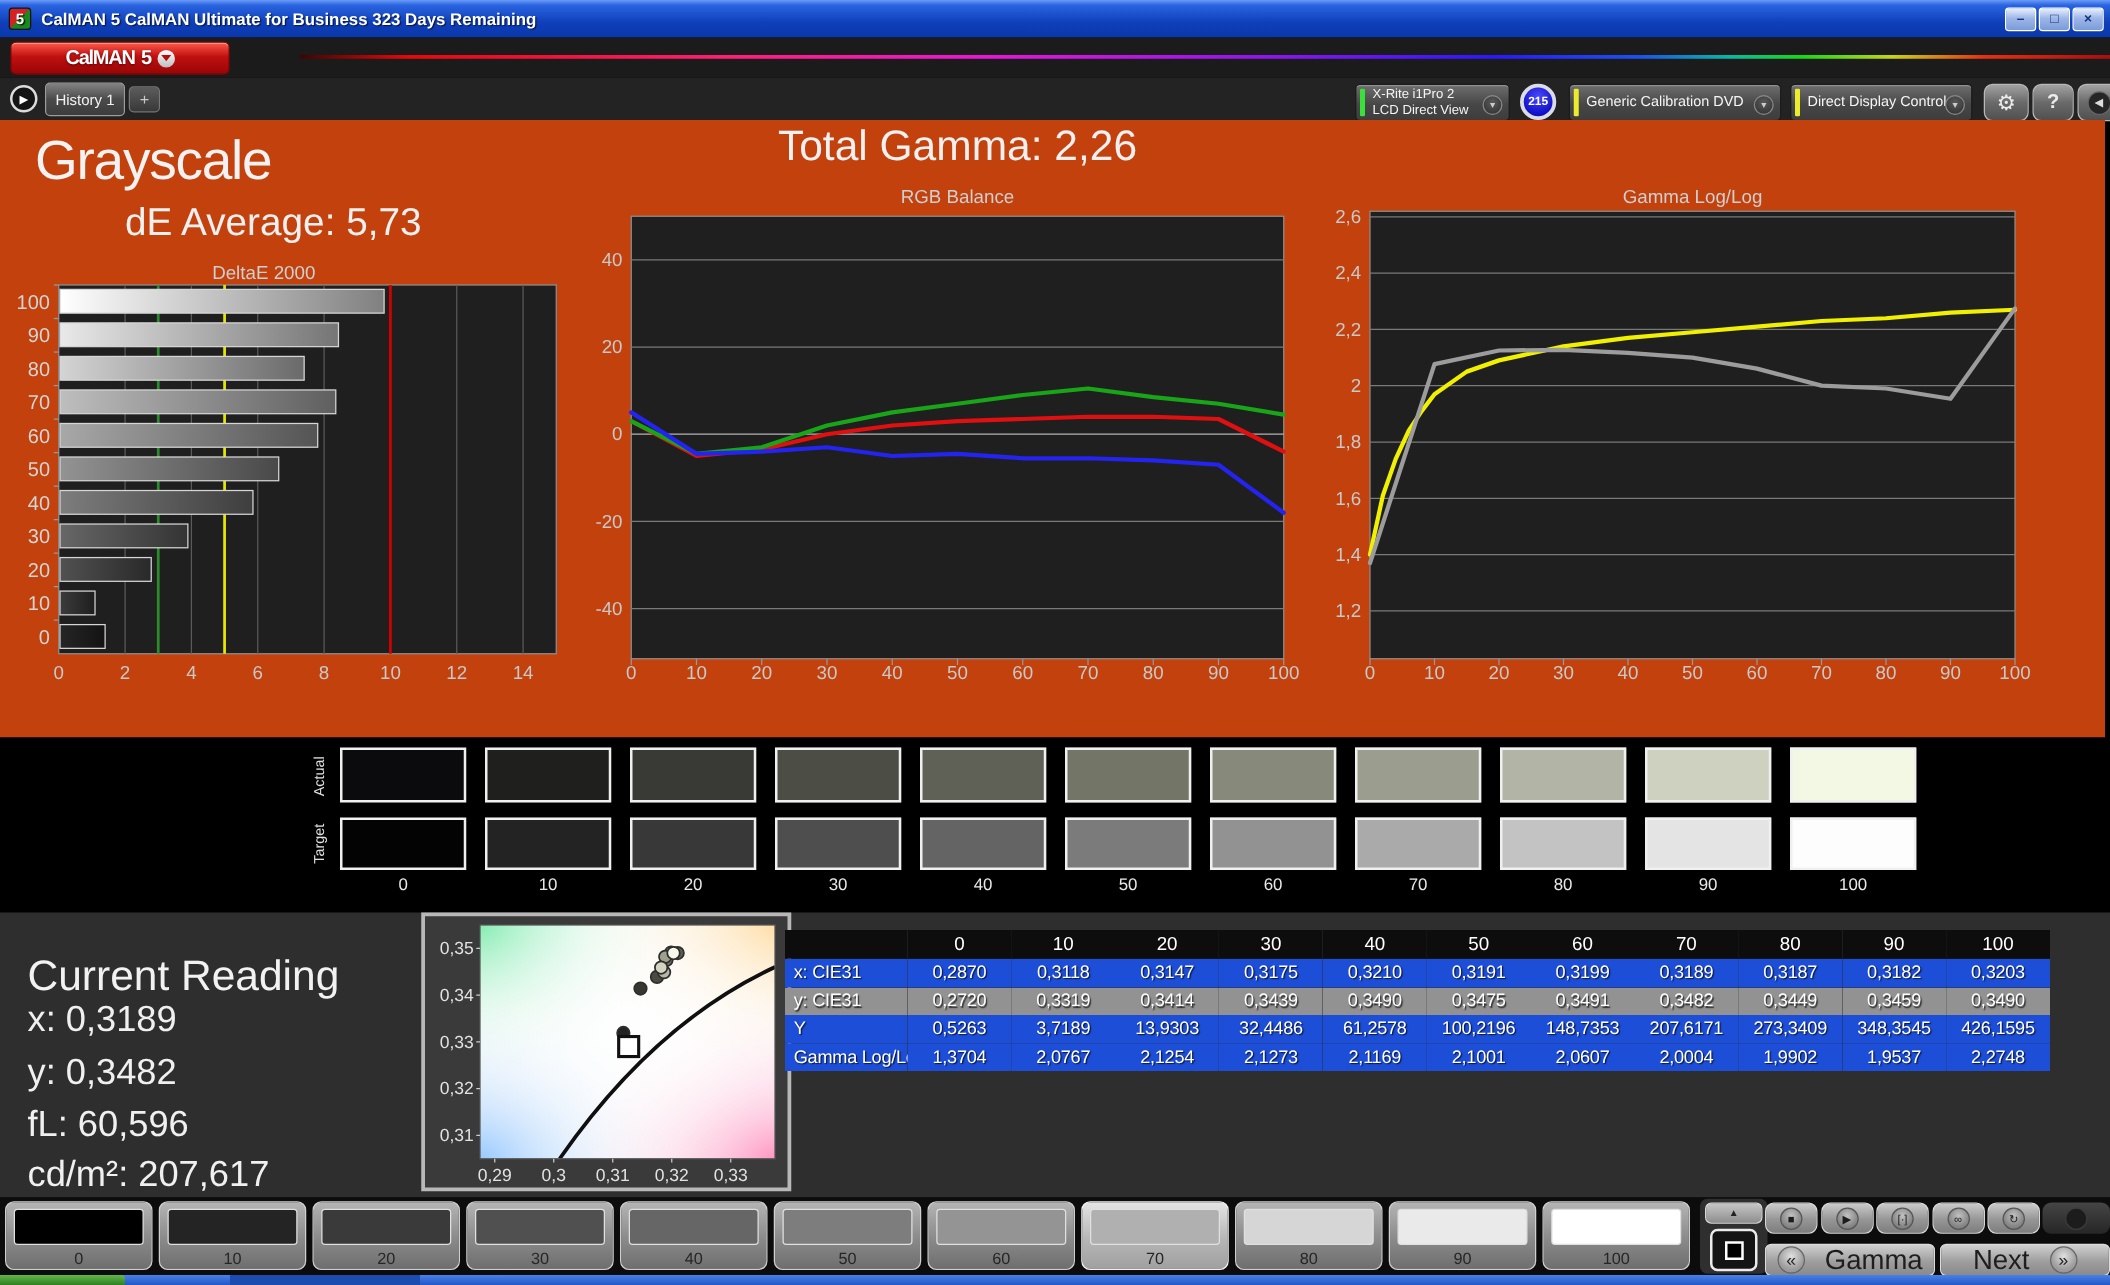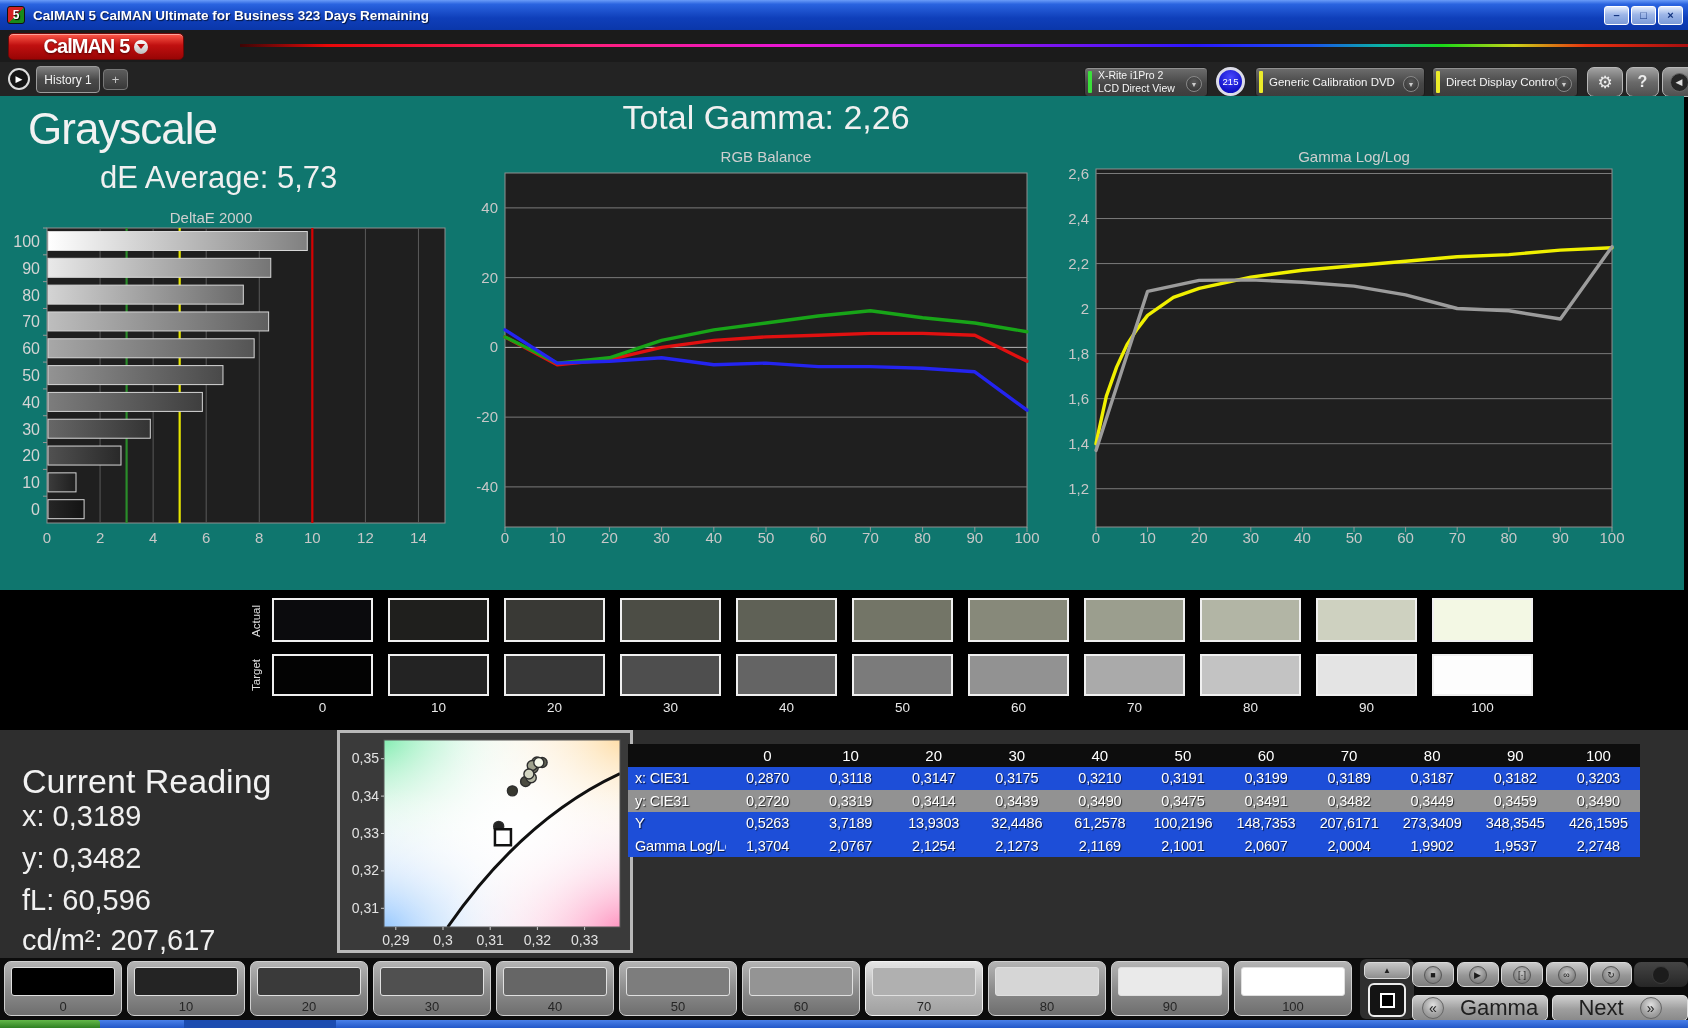--- a/index.html
+++ b/index.html
@@ -10,49 +10,49 @@
 
 .titlebar{position:absolute;left:0;top:0;width:1688px;height:30px;background:linear-gradient(180deg,#6a9cf8 0%,#2a64e0 14%,#0f3fba 60%,#0a37aa 100%);display:flex;align-items:center}
 .app-icon{width:18px;height:18px;margin-left:7px;border-radius:3px;border:1px solid #111;background:linear-gradient(135deg,#d42222 0 50%,#1a8a1a 50% 100%);color:#fff;font-size:12px;font-weight:bold;display:flex;align-items:center;justify-content:center;text-shadow:1px 1px 1px #000}
 .title-text{color:#fff;font-weight:bold;font-size:13.5px;margin-left:8px;text-shadow:1px 1px 1px rgba(0,0,0,.65)}
 .win-btns{margin-left:auto;margin-right:5px;display:flex;gap:2px}
 .win-btn{width:25px;height:19px;border-radius:3px;background:linear-gradient(#e6eefc,#9db6e8 45%,#7b9bd8);border:1px solid #fff;color:#12337e;font-size:11px;font-weight:bold;display:flex;align-items:center;justify-content:center}
 
 
 .logobar{position:absolute;left:0;top:30px;width:1688px;height:32px;background:#1b1b1b}
 .logo{position:absolute;left:8px;top:3px;width:176px;height:27px;border-radius:5px;background:linear-gradient(#ff5a4a,#c01010 45%,#990505);border:1px solid #6e0808;box-shadow:inset 0 1px 0 rgba(255,255,255,.45);display:flex;align-items:center;justify-content:center;gap:5px}
-.logo-text,.logo-num{color:#fff;font-size:20px;font-weight:bold;letter-spacing:-1px;text-shadow:0 1px 2px rgba(0,0,0,.5)}
+.logo-text,.logo-num{color:#fff;font-size:16px;font-weight:bold;letter-spacing:-1px;text-shadow:0 1px 2px rgba(0,0,0,.5)}
 .logo-dd{width:14px;height:14px;border-radius:50%;background:linear-gradient(#ffffff,#bdbdbd);display:flex;align-items:center;justify-content:center}
 .logo-dd .dd-arrow{width:0;height:0;border-left:4px solid transparent;border-right:4px solid transparent;border-top:5px solid #b50d0d}
 .rainbow{position:absolute;left:240px;top:14px;right:0;height:3px;background:linear-gradient(90deg,#3c0505 0%,#e80808 6%,#ff1f7a 24%,#e816d8 38%,#8c14ee 54%,#2a18ff 66%,#1a52f0 74%,#0ab8a0 79%,#18d818 83%,#c8d418 88%,#e83010 93%,#a80f0f 100%)}
 
 
 .tabrow{position:absolute;left:0;top:62px;width:1688px;height:34px;background:#232323}
 .nav-circle{position:absolute;left:8px;top:6px;width:22px;height:22px;border-radius:50%;background:#141414;border:2px solid #dcdcdc;color:#fff;font-size:9px;display:flex;align-items:center;justify-content:center}
 .tab{position:absolute;left:36px;top:4px;width:64px;height:27px;background:linear-gradient(#818181,#4a4a4a 50%,#3c3c3c);border:1px solid #9c9c9c;border-radius:4px;color:#f2f2f2;font-size:12px;display:flex;align-items:center;justify-content:center}
 .tab-add{position:absolute;left:103px;top:7px;width:25px;height:21px;background:linear-gradient(#5c5c5c,#383838);border:1px solid #777;border-radius:4px;color:#c8c8c8;font-size:13px;display:flex;align-items:center;justify-content:center}
 .dd{position:absolute;top:5px;height:30px;background:linear-gradient(#6e6e6e,#474747 55%,#3d3d3d);border:1px solid #1c1c1c;border-radius:4px;box-shadow:inset 0 1px 0 rgba(255,255,255,.25);display:flex;align-items:center;color:#f5f5f5}
 .dd .accent{position:absolute;left:3px;top:3px;bottom:3px;width:4px;border-radius:1px}
 .accent-green{background:#3be03b}
 .accent-yellow{background:#ecec2a}
 .dd1{left:1084px;width:124px}
 .dd-lines{margin-left:13px;display:flex;flex-direction:column;font-size:10.5px;line-height:1.25}
 .dd2{left:1255px;width:170px;font-size:11.5px}
 .dd3{left:1432px;width:146px;font-size:11.5px}
 .dd-label{margin-left:13px}
 .chev{position:absolute;right:5px;bottom:4px;width:16px;height:16px;border-radius:50%;background:radial-gradient(circle at 50% 35%,#5a5a5a,#2e2e2e);border:1px solid #888;color:#ccc;font-size:7px;display:flex;align-items:center;justify-content:center}
-.badge{position:absolute;left:1216px;top:5px;width:29px;height:29px;border-radius:50%;background:radial-gradient(circle at 50% 32%,#4848ff,#1212c8 70%,#0a0aa8);border:3px solid #dcdce8;color:#fff;font-size:9.5px;font-weight:normal;display:flex;align-items:center;justify-content:center}
+.badge{position:absolute;left:1216px;top:5px;width:29px;height:29px;border-radius:50%;background:radial-gradient(circle at 50% 32%,#4848ff,#1212c8 70%,#0a0aa8);border:3px solid #dcdce8;color:#fff;font-size:9.5px;font-weight:bold;display:flex;align-items:center;justify-content:center}
 .tool-btn{position:absolute;top:5px;height:30px;border-radius:7px;background:linear-gradient(#a2a2a2,#6a6a6a 50%,#505050);border:1px solid #b8b8b8;color:#ececec;display:flex;align-items:center;justify-content:center}
 .tool-gear{left:1587px;width:36px;font-size:17px}
 .tool-help{left:1626px;width:33px;font-size:16px;font-weight:bold}
 .tool-collapse{left:1662px;width:34px}
 .tool-collapse .circ{width:19px;height:19px;border-radius:50%;background:#262626;border:1px solid #666;color:#ddd;font-size:9px;display:flex;align-items:center;justify-content:center}
 
 
-.main{position:absolute;left:0;top:96px;width:1684px;height:494px;background:#0f766e}
+.main{position:absolute;left:0;top:96px;width:1684px;height:494px;background:#c2410c}
 .h-grayscale{position:absolute;left:28px;top:8px;font-size:44px;color:#f2f2f2;letter-spacing:-1px}
 .h-de{position:absolute;left:100px;top:64px;font-size:31px;color:#f0f0f0}
 .h-gamma{position:absolute;left:516px;top:2px;width:500px;text-align:center;font-size:34px;color:#f0f0f0}
 .h-cct{position:absolute;left:1103px;top:2px;width:500px;text-align:center;font-size:34px;color:#f0f0f0}
 #charts{position:absolute;left:0;top:0;width:1688px;height:494px}
 
 
 .band{position:absolute;left:0;top:590px;width:1688px;height:140px;background:#000}
 .vlabel{position:absolute;width:60px;height:14px;text-align:center;color:#e0e0e0;font-size:11.5px;transform:rotate(-90deg)}
 .vl-actual{left:227px;top:24px}

